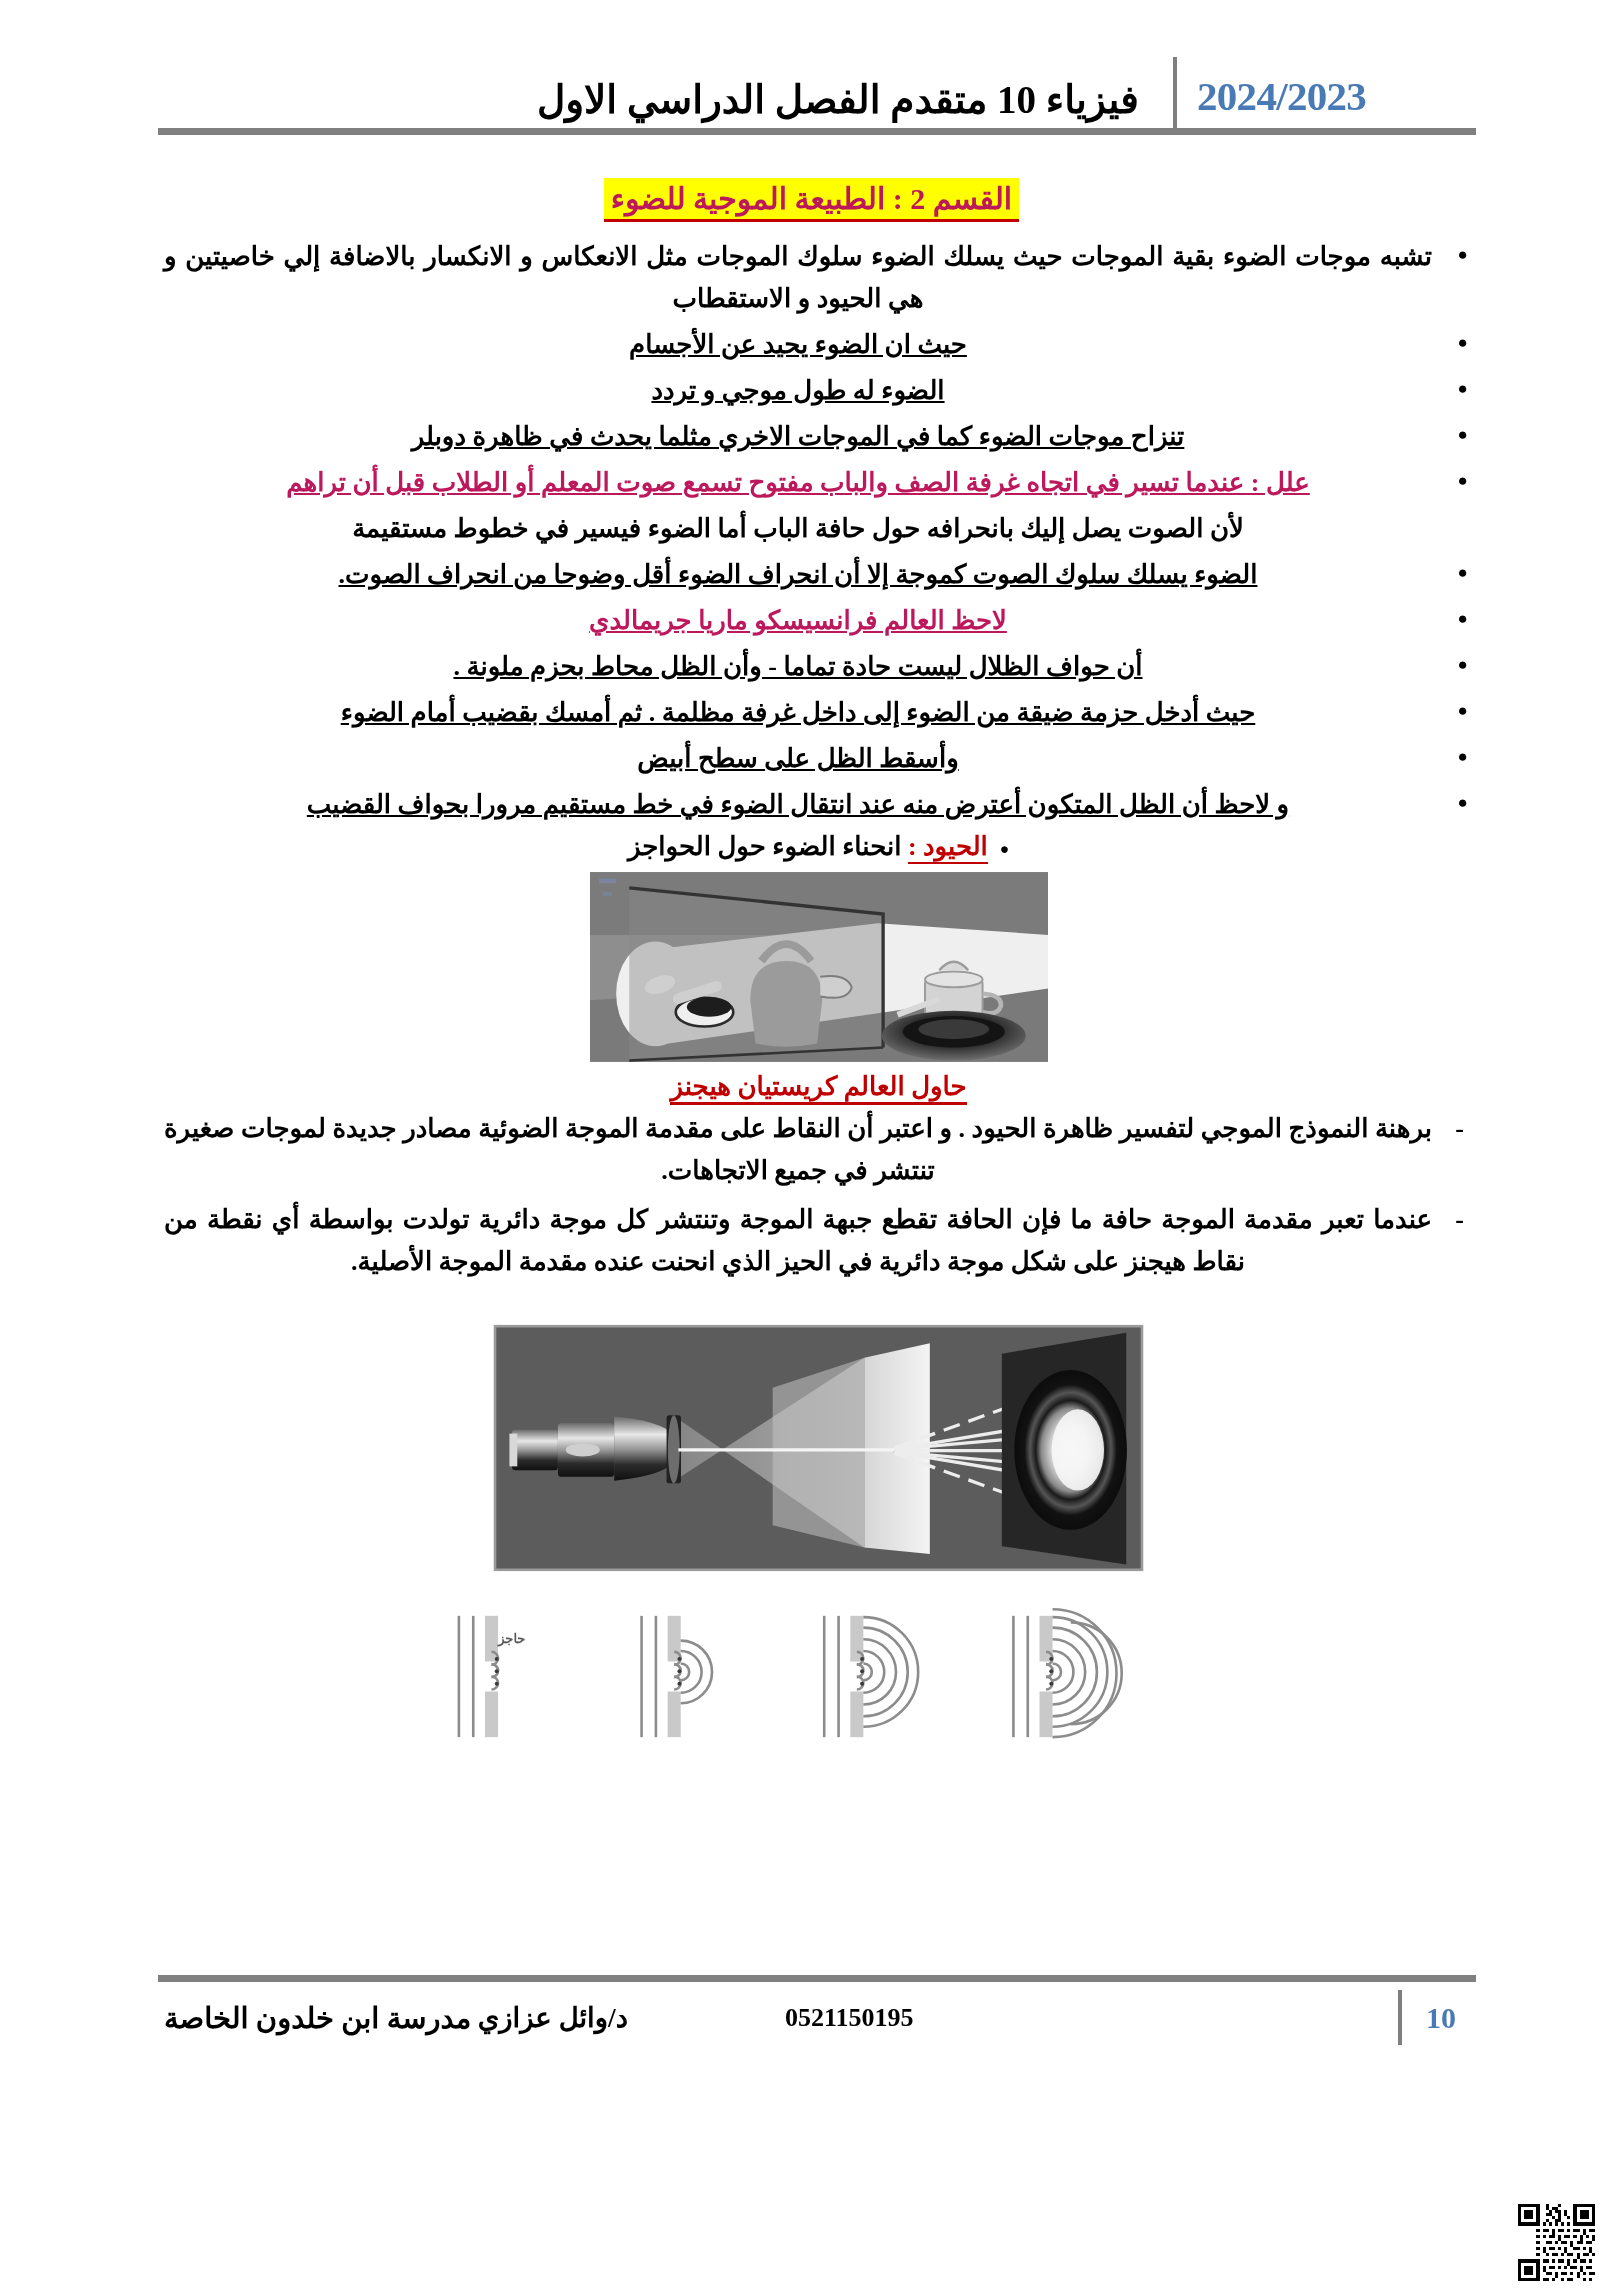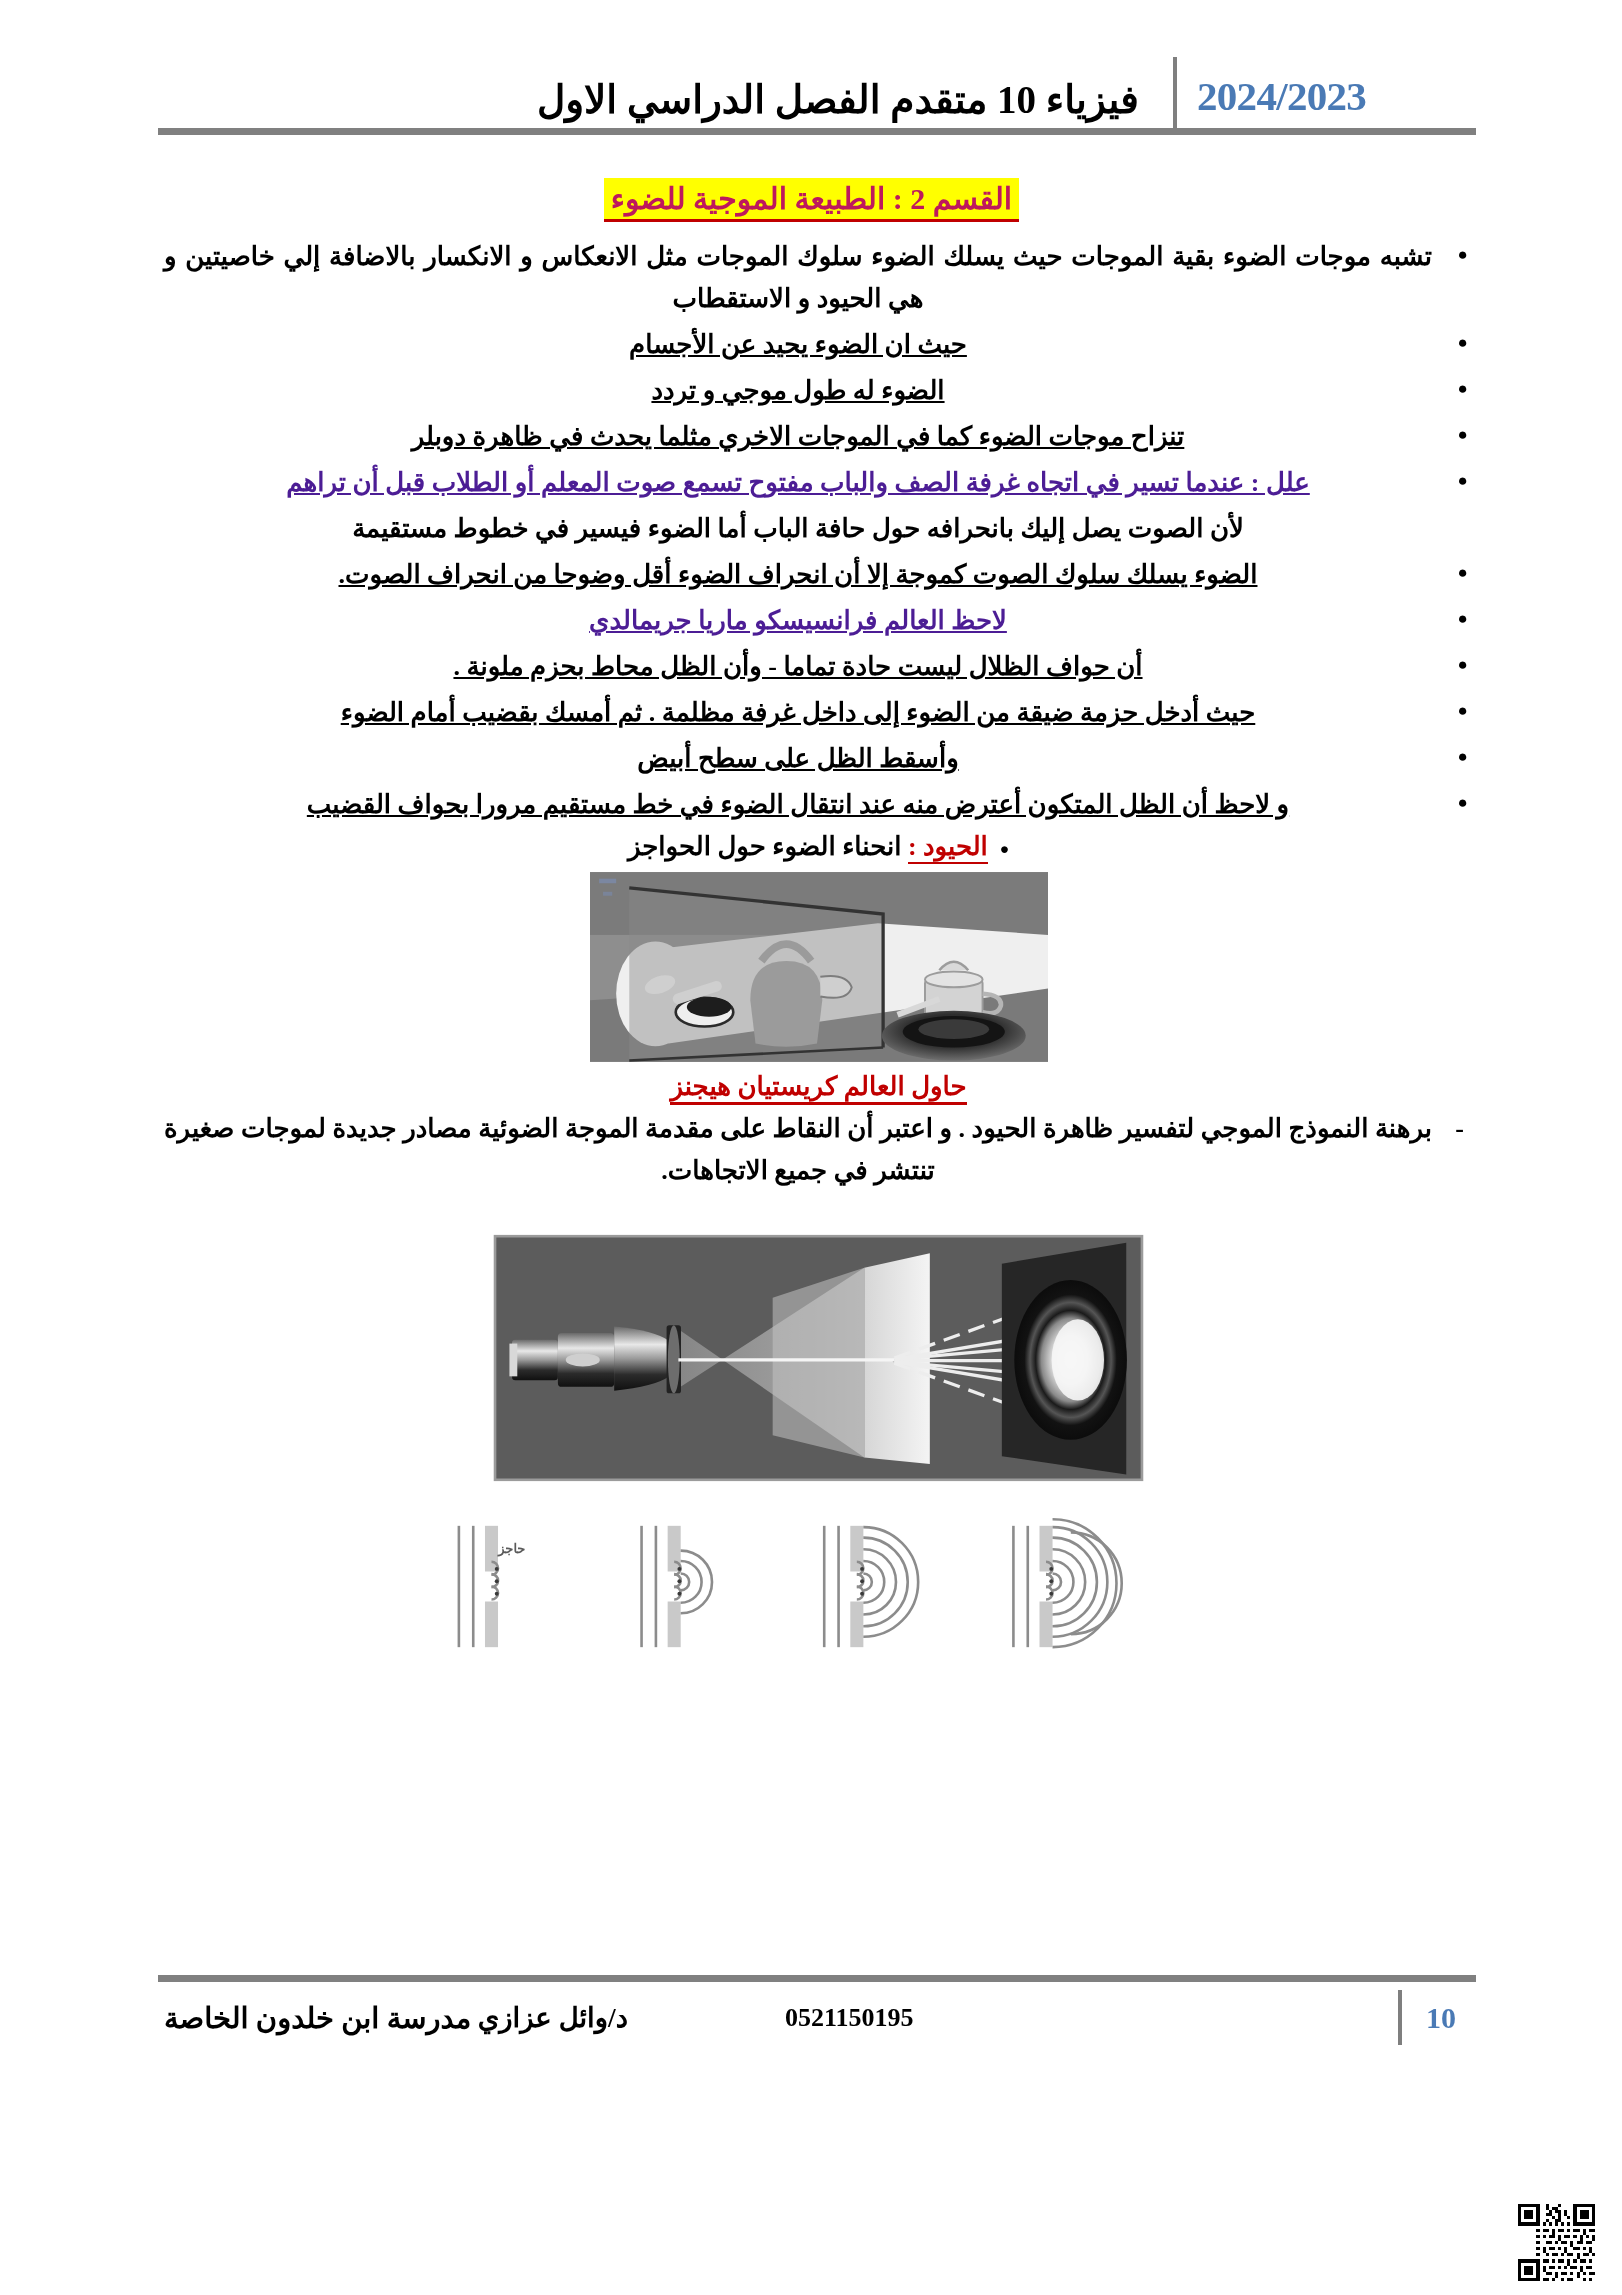--- a/index.html
+++ b/index.html
@@ -121,21 +121,21 @@
   }
   ul.bullets > li::before {
     content: "\25CF";
     position: absolute;
     right: 5.2px;
     top: 2.6px;
     font-size: 17px;
     line-height: 1.9;
     color: #000;
   }
-  li.red, .red { color: #4c1d95; }
+  li.red, .red { color: #be185d; }
   li.center { text-align: center; text-align-last: center; text-decoration: underline; }
 
   .plain-line {
     font-size: 26px;
     font-weight: bold;
     line-height: 1.62;
     text-align: center;
     margin: 0 0 3.9px 0;
     padding-right: 41px;
   }
@@ -366,20 +366,21 @@
         <rect x="20" y="30" width="14" height="6" fill="#7b93c7" opacity="0.4"></rect>
       </svg>
     </div>
 
     <div class="heading-huygens">
       <span>حاول العالم كريستيان هيجنز</span>
     </div>
 
     <ul class="dashes">
       <li>برهنة النموذج الموجي لتفسير ظاهرة الحيود . و اعتبر أن النقاط على مقدمة الموجة الضوئية مصادر جديدة لموجات صغيرة تنتشر في جميع الاتجاهات.</li>
+      <li>عندما تعبر مقدمة الموجة حافة ما فإن الحافة تقطع جبهة الموجة وتنتشر كل موجة دائرية تولدت بواسطة أي نقطة من نقاط هيجنز على شكل موجة دائرية في الحيز الذي انحنت عنده مقدمة الموجة الأصلية.</li>
     </ul>
 
     <div class="figure" style="margin-top:34px;">
       <svg class="flash-fig" width="681" height="262" viewBox="0 0 1040 400">
         <defs>
           <linearGradient id="flashBody" x1="0" y1="0" x2="0" y2="1">
             <stop offset="0" stop-color="#6a6a6a"></stop>
             <stop offset="0.28" stop-color="#e8e8e8"></stop>
             <stop offset="0.5" stop-color="#9a9a9a"></stop>
             <stop offset="0.75" stop-color="#2b2b2b"></stop>

